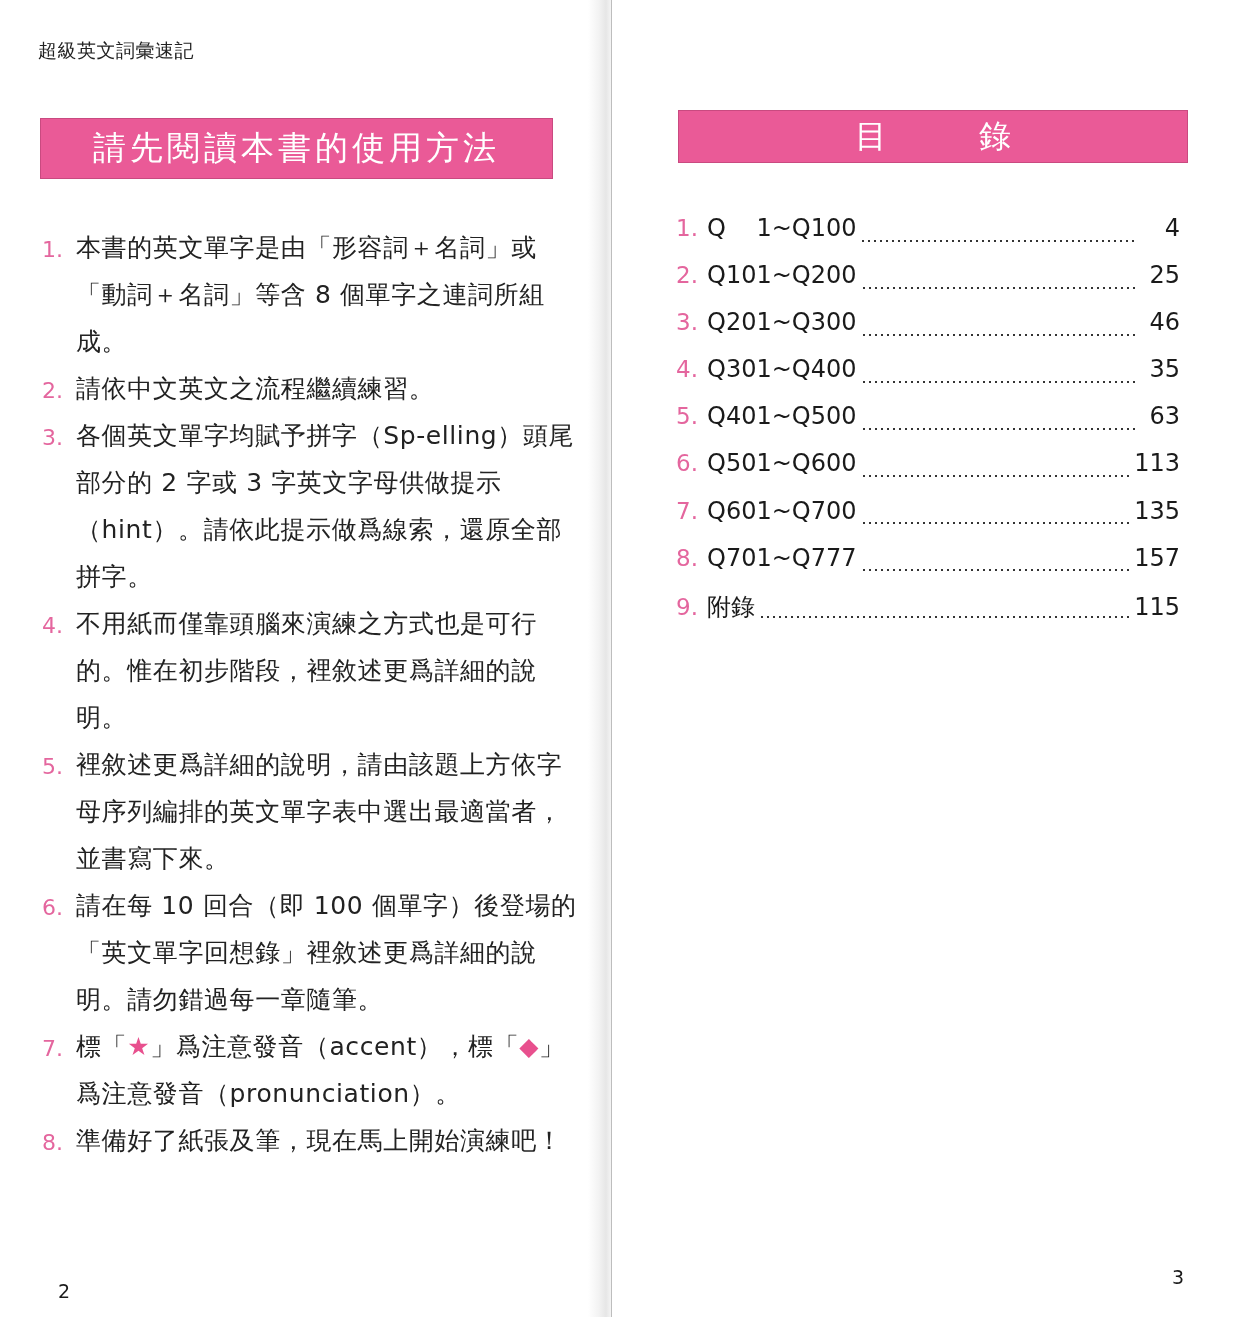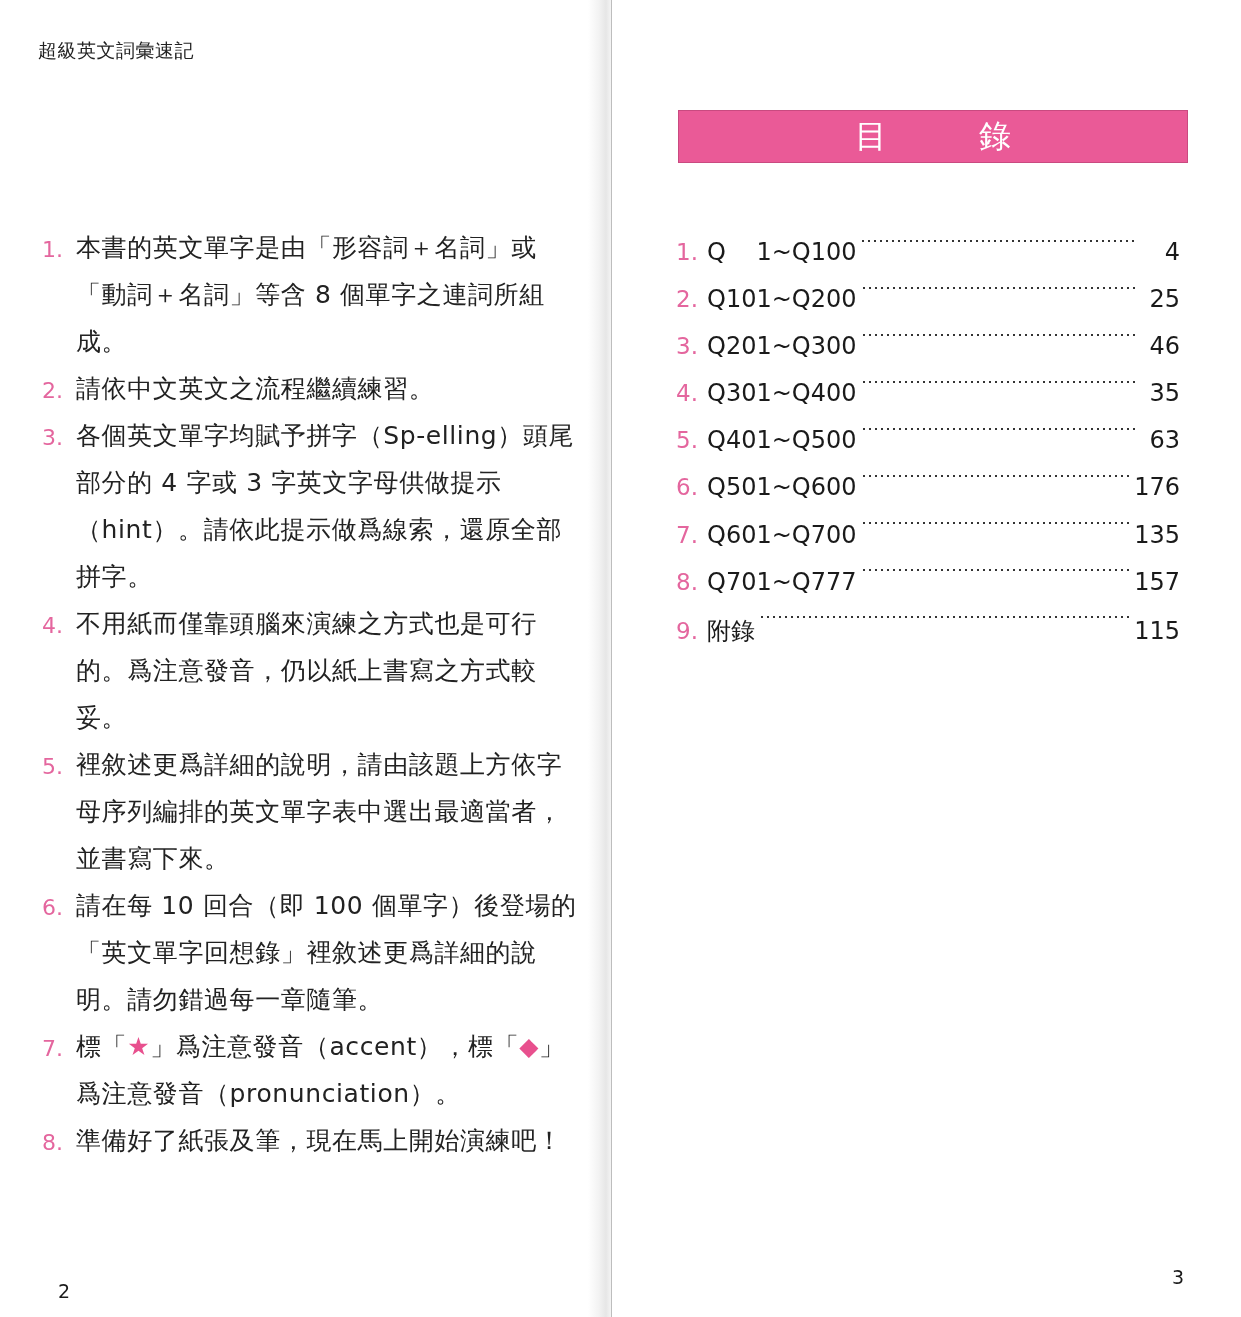--- a/index.html
+++ b/index.html
@@ -39,51 +39,52 @@
     .instr .num { position: absolute; left: 0; top: 2px; color: #e4669e; font-size: 22px; }
     .instr .txt { display: block; letter-spacing: 0.6px; }
     .mark { color: #e8508e; }
 
     .page-no-left { position: absolute; left: 58px; top: 1280px; font-size: 19px; }
     .page-no-right { position: absolute; left: 560px; top: 1266px; font-size: 19px; }
 
     .toc { position: absolute; left: 64px; top: 214px; width: 504px; margin: 0; padding: 0; list-style: none; }
     .toc-row { display: flex; align-items: baseline; height: 47.1px; font-size: 24px; color: #1a1a1a; }
     .toc-row .num { color: #e4669e; font-size: 23px; width: 31px; flex: 0 0 auto; }
-    .toc-row .label { flex: 0 0 auto; white-space: pre; margin-top: 24px; }
+    .toc-row .label { flex: 0 0 auto; white-space: pre; }
     .toc-row .leader {
       flex: 1 1 auto; margin: 0 4px; height: 4px; align-self: center; position: relative; top: 3px;
       background-image: radial-gradient(circle, #333 1.1px, transparent 1.3px);
       background-size: 6px 4px; background-repeat: repeat-x; background-position: left center;
     }
     .toc-row .pg { flex: 0 0 auto; text-align: right; min-width: 38px; }
   </style>
 </head>
 <body>
 
 <div class="page page-left">
   <div class="running-head">超級英文詞彙速記</div>
 
+  <div class="banner banner-left">請先閱讀本書的使用方法</div>
 
   <ol class="instructions">
     <li class="instr">
       <span class="num">1.</span>
       <span class="txt">本書的英文單字是由「形容詞＋名詞」或「動詞＋名詞」等含 8 個單字之連詞所組成。</span>
     </li>
     <li class="instr">
       <span class="num">2.</span>
       <span class="txt">請依中文英文之流程繼續練習。</span>
     </li>
     <li class="instr">
       <span class="num">3.</span>
-      <span class="txt">各個英文單字均賦予拼字（Sp-elling）頭尾部分的 4 字或 3 字英文字母供做提示（hint）。請依此提示做爲線索，還原全部拼字。</span>
+      <span class="txt">各個英文單字均賦予拼字（Sp-elling）頭尾部分的 2 字或 3 字英文字母供做提示（hint）。請依此提示做爲線索，還原全部拼字。</span>
     </li>
     <li class="instr">
       <span class="num">4.</span>
-      <span class="txt">不用紙而僅靠頭腦來演練之方式也是可行的。爲注意發音，仍以紙上書寫之方式較妥。</span>
+      <span class="txt">不用紙而僅靠頭腦來演練之方式也是可行的。惟在初步階段，裡敘述更爲詳細的說明。</span>
     </li>
     <li class="instr">
       <span class="num">5.</span>
       <span class="txt">裡敘述更爲詳細的說明，請由該題上方依字母序列編排的英文單字表中選出最適當者，並書寫下來。</span>
     </li>
     <li class="instr">
       <span class="num">6.</span>
       <span class="txt">請在每 10 回合（即 100 個單字）後登場的「英文單字回想錄」裡敘述更爲詳細的說明。請勿錯過每一章隨筆。</span>
     </li>
     <li class="instr">
@@ -137,21 +138,21 @@
     <li class="toc-row">
       <span class="num">5.</span>
       <span class="label">Q401~Q500</span>
       <span class="leader"></span>
       <span class="pg">63</span>
     </li>
     <li class="toc-row">
       <span class="num">6.</span>
       <span class="label">Q501~Q600</span>
       <span class="leader"></span>
-      <span class="pg">176</span>
+      <span class="pg">113</span>
     </li>
     <li class="toc-row">
       <span class="num">7.</span>
       <span class="label">Q601~Q700</span>
       <span class="leader"></span>
       <span class="pg">135</span>
     </li>
     <li class="toc-row">
       <span class="num">8.</span>
       <span class="label">Q701~Q777</span>

